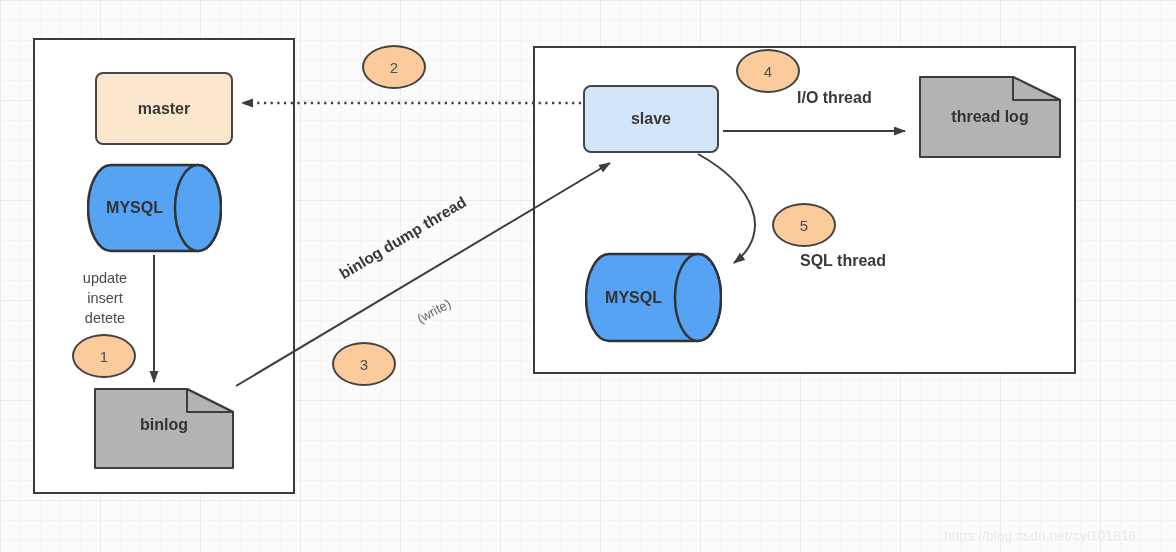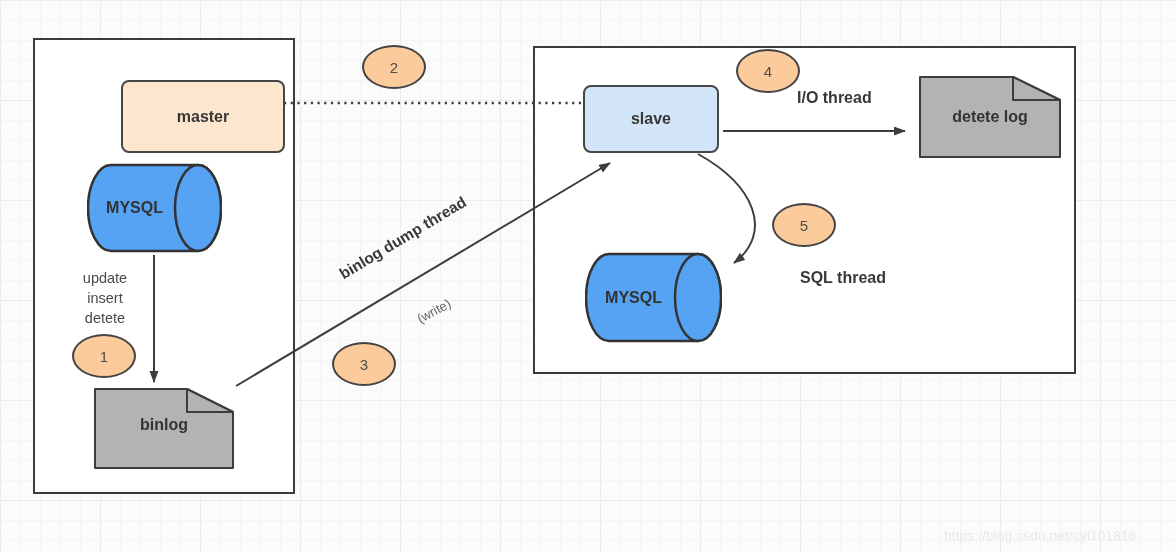--- a/index.html
+++ b/index.html
@@ -86,21 +86,21 @@
 
     <path d="M581,103 L242,103" stroke="#3d3d3d" stroke-width="2.4" fill="none" stroke-dasharray="2.2 4.5" marker-end="url(#arrow)"></path>
 
     <path d="M236,386 L610,163" stroke="#3d3d3d" stroke-width="2" fill="none" marker-end="url(#arrow)"></path>
 
     <path d="M723,131 L905,131" stroke="#3d3d3d" stroke-width="2" fill="none" marker-end="url(#arrow)"></path>
 
     <path d="M698,154 C754,185 774,232 734,263" stroke="#3d3d3d" stroke-width="2" fill="none" marker-end="url(#arrow)"></path>
   </svg>
 
-  <div class="abs node node-master" style="left:95px;top:80px;width:164px;height:73px;margin-left:26px;">
+  <div class="abs node node-master" style="left:95px;top:72px;width:138px;height:73px;">
     <span>master</span>
   </div>
 
   <div class="abs node node-slave" style="left:583px;top:85px;width:136px;height:68px;">
     <span>slave</span>
   </div>
 
   <div class="abs shape-wrap" style="left:87px;top:163px;width:135px;height:90px;">
     <svg width="135" height="90" viewBox="0 0 135 90">
       <path d="M24,2 H111 A23,43 0 0 1 111,88 H24 A23,43 0 0 1 24,2 Z" fill="#55a3f2" stroke="#333333" stroke-width="2.5" stroke-linejoin="round"></path>
@@ -123,21 +123,21 @@
       <path d="M93,1 V24 H139 Z" fill="#b3b3b3" stroke="#3d3d3d" stroke-width="2" stroke-linejoin="round"></path>
     </svg>
     <div class="shape-label">binlog</div>
   </div>
 
   <div class="abs shape-wrap" style="left:919px;top:76px;width:142px;height:82px;">
     <svg width="142" height="82" viewBox="0 0 142 82">
       <path d="M1,1 H94 L141,24 V81 H1 Z" fill="#b3b3b3" stroke="#3d3d3d" stroke-width="2" stroke-linejoin="round"></path>
       <path d="M94,1 V24 H141 Z" fill="#b3b3b3" stroke="#3d3d3d" stroke-width="2" stroke-linejoin="round"></path>
     </svg>
-    <div class="shape-label">detete log</div>
+    <div class="shape-label">thread log</div>
   </div>
 
   <div class="abs ops-label" style="left:70px;top:268px;text-align:center;">update
 insert
 detete</div>
 
   <div class="abs step-ellipse" style="left:72px;top:334px;">
     <span>1</span>
   </div>
   <div class="abs step-ellipse" style="left:362px;top:45px;">
@@ -152,17 +152,17 @@
   <div class="abs step-ellipse" style="left:772px;top:203px;">
     <span>5</span>
   </div>
 
   <div class="abs free-label rot-label" style="left:403px;top:238px;transform:translate(-50%,-50%) rotate(-31deg);font-size:15.5px;">binlog dump thread</div>
 
   <div class="abs rot-label write-label" style="left:434px;top:311px;transform:translate(-50%,-50%) rotate(-28deg);">(write)</div>
 
   <div class="abs free-label" style="left:797px;top:89px;">I/O thread</div>
 
-  <div class="abs free-label" style="left:800px;top:269px;">SQL thread</div>
+  <div class="abs free-label" style="left:800px;top:252px;">SQL thread</div>
 
   <div class="abs watermark" style="left:944px;top:528px;">https://blog.csdn.net/cyl101816</div>
 
 </div>
 
 </body></html>

